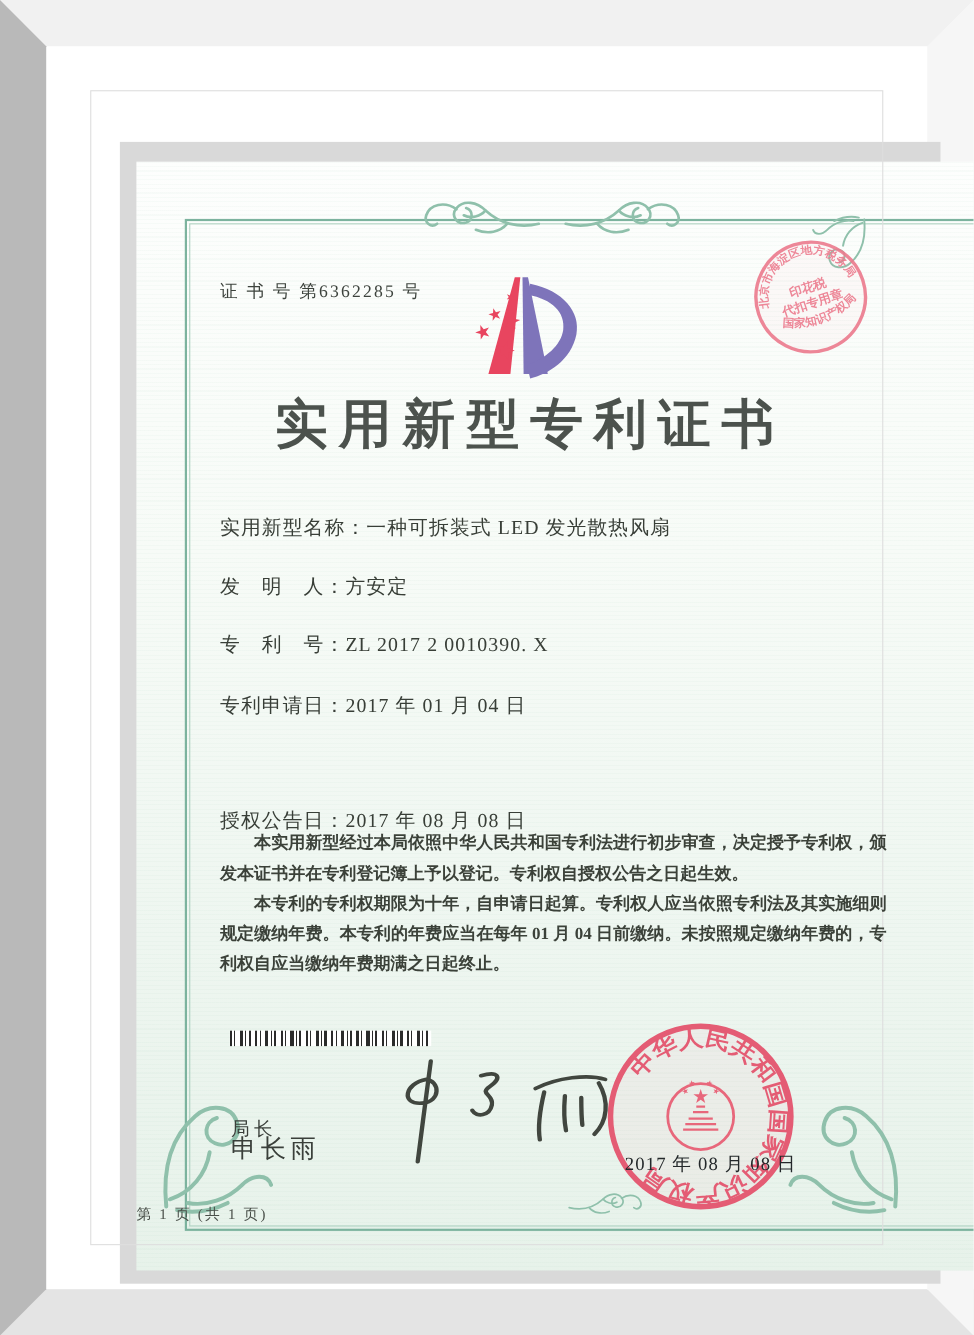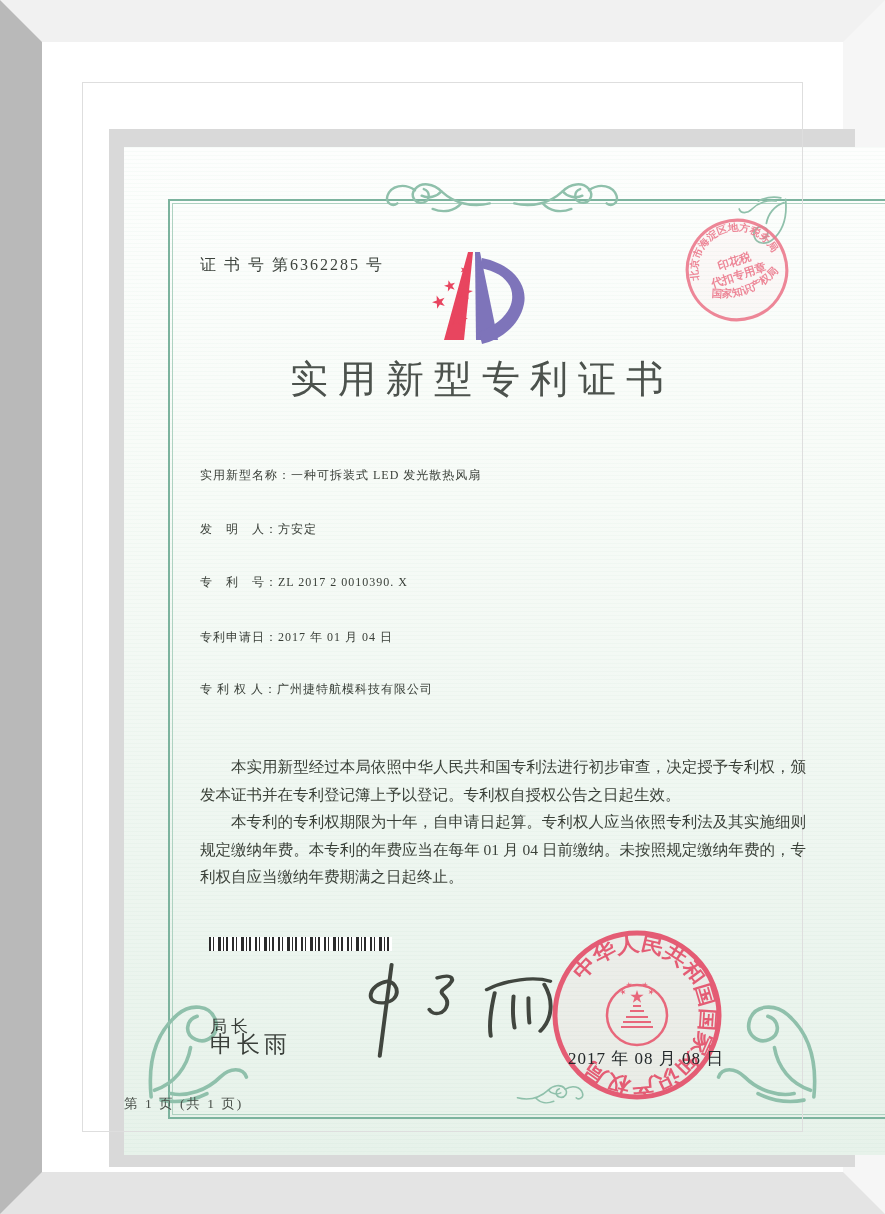--- a/index.html
+++ b/index.html
@@ -23,26 +23,26 @@
   .green-frame{position:absolute;left:44px;top:52px;right:40px;bottom:36px;
     border:2px solid #7cb39e;z-index:0;}
   .green-frame::after{content:"";position:absolute;inset:2px;border:1px solid #aed2c1;}
   .orn{position:absolute;z-index:1;}
   
   .cert-no{position:absolute;left:76px;top:108px;font-size:16px;letter-spacing:2px;
     color:#3d433d;z-index:2;}
   .logo{position:absolute;left:288px;top:92px;width:130px;height:122px;z-index:2;}
   .tax-stamp{position:absolute;left:556px;top:66px;width:114px;height:114px;z-index:4;opacity:.9;}
   .doc-title{position:absolute;left:0;top:207px;width:716px;text-align:center;
-    font-size:38px;font-weight:400;letter-spacing:10px;color:#4c524d;z-index:2;}
-  .field{position:absolute;left:76px;font-size:12px;color:#383e37;
+    font-size:48px;font-weight:700;letter-spacing:10px;color:#4c524d;z-index:2;}
+  .field{position:absolute;left:76px;font-size:18px;color:#383e37;
     letter-spacing:1px;white-space:nowrap;z-index:2;}
   .paras{position:absolute;left:76px;top:606px;width:606px;font-size:15.5px;
     line-height:1.78;color:#3b4139;text-align:justify;z-index:2;}
-  .paras p{margin:0;text-indent:2em;}
+  .paras p{margin:0;text-indent:2em;font-weight:bold;}
   .barcode{position:absolute;left:85px;top:790px;width:183px;height:14px;z-index:2;
     background:repeating-linear-gradient(90deg,
       #2b2b2b 0 2px,#fff 2px 4px,#2b2b2b 4px 5px,#fff 5px 9px,
       #2b2b2b 9px 12px,#fff 12px 14px,#2b2b2b 14px 15px,#fff 15px 17px,
       #2b2b2b 17px 19px,#fff 19px 23px);}
   .signer-title{position:absolute;left:86px;top:845px;font-size:17px;letter-spacing:4px;
     color:#3a3f3a;z-index:2;font-family:"Liberation Sans","DejaVu Sans",sans-serif;margin-top:23px;}
   .signer-name{position:absolute;left:86px;top:882px;font-size:23px;letter-spacing:4px;
     color:#3a3f3a;z-index:2;font-family:"Liberation Sans","DejaVu Sans",sans-serif;}
   .sig-svg{position:absolute;left:226px;top:806px;width:228px;height:108px;z-index:2;}
@@ -143,22 +143,22 @@
         </div>
         <div class="field" style="top:374px">
           <span>发　明　人：</span><span>方安定</span>
         </div>
         <div class="field" style="top:427px">
           <span>专　利　号：</span><span>ZL 2017 2 0010390. X</span>
         </div>
         <div class="field" style="top:482px">
           <span>专利申请日：</span><span>2017 年 01 月 04 日</span>
         </div>
-        <div class="field" style="top:534px">
-          <span>专 利 权 人：</span><span>广州捷特航模科技有限公司</span>
+        <div class="field" style="top:587px">
+          <span>授权公告日：</span><span>2017 年 08 月 08 日</span>
         </div>
 
         <div class="paras">
           <p>本实用新型经过本局依照中华人民共和国专利法进行初步审查，决定授予专利权，颁发本证书并在专利登记簿上予以登记。专利权自授权公告之日起生效。</p>
           <p>本专利的专利权期限为十年，自申请日起算。专利权人应当依照专利法及其实施细则规定缴纳年费。本专利的年费应当在每年 01 月 04 日前缴纳。未按照规定缴纳年费的，专利权自应当缴纳年费期满之日起终止。</p>
         </div>
 
         <div class="barcode"></div>
 
         <div class="signer-title">局长</div>

